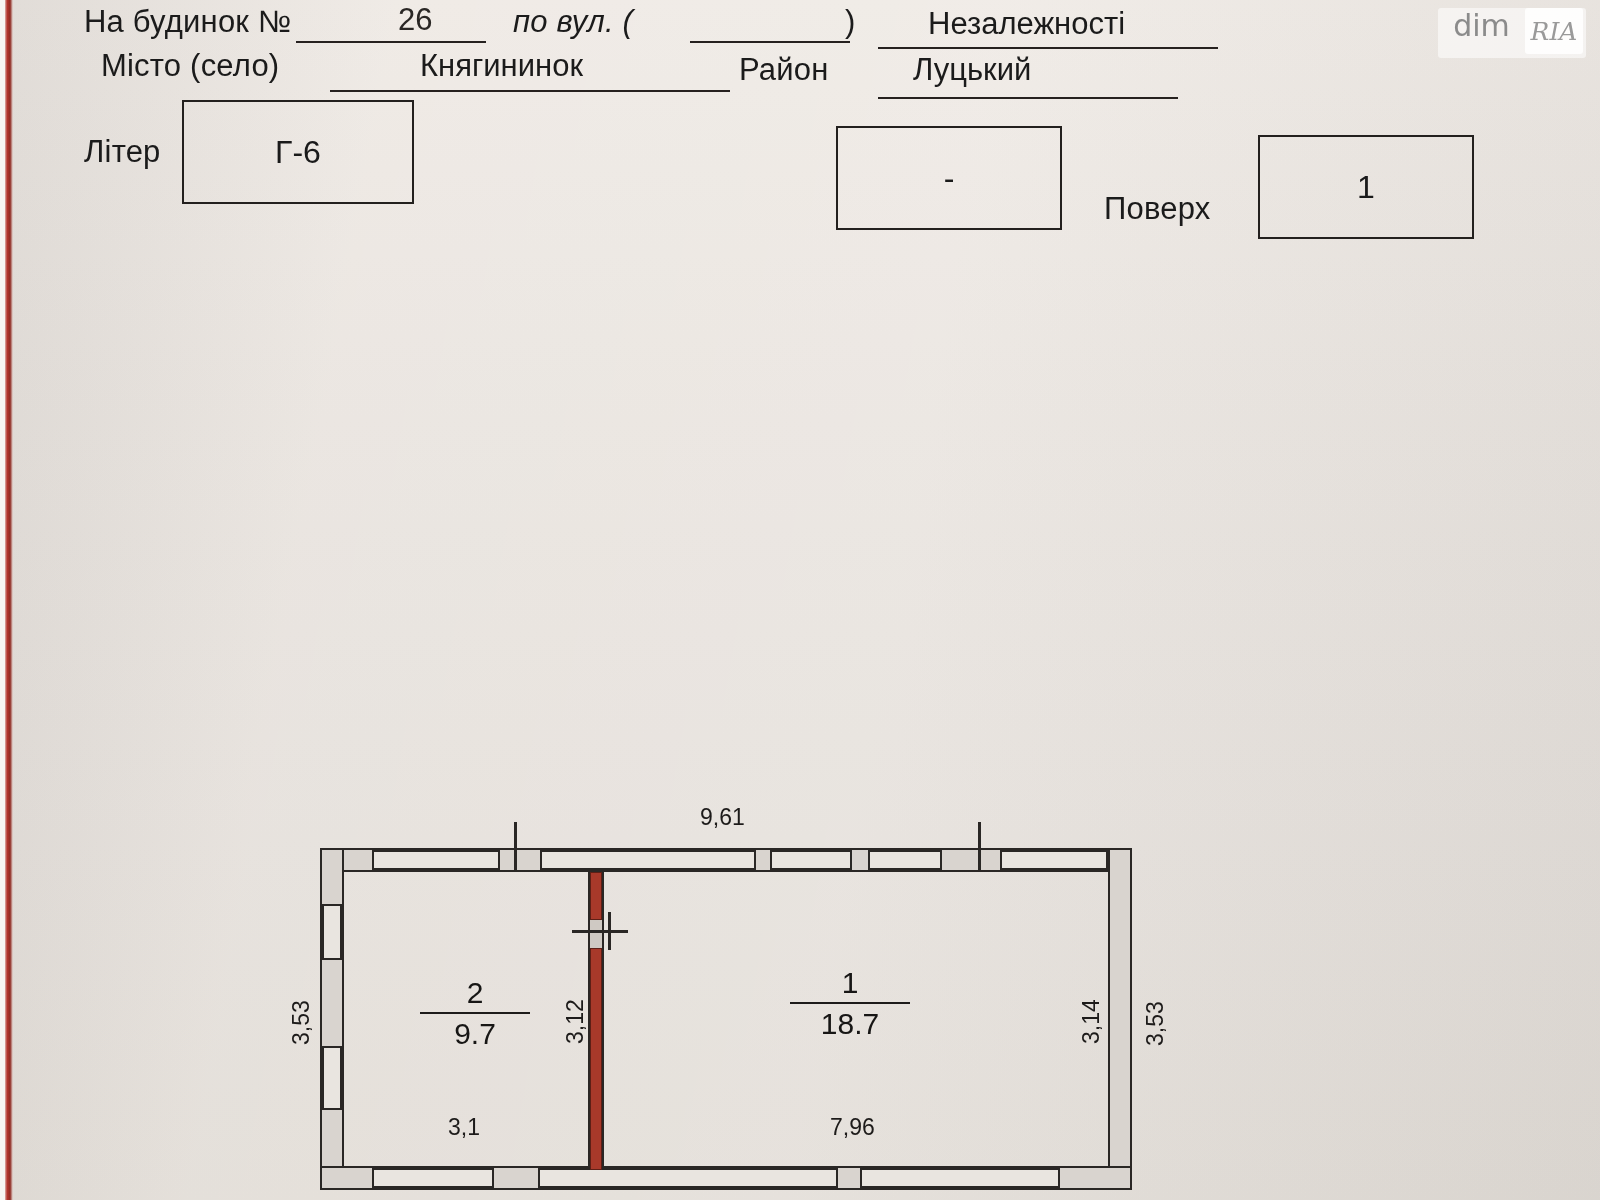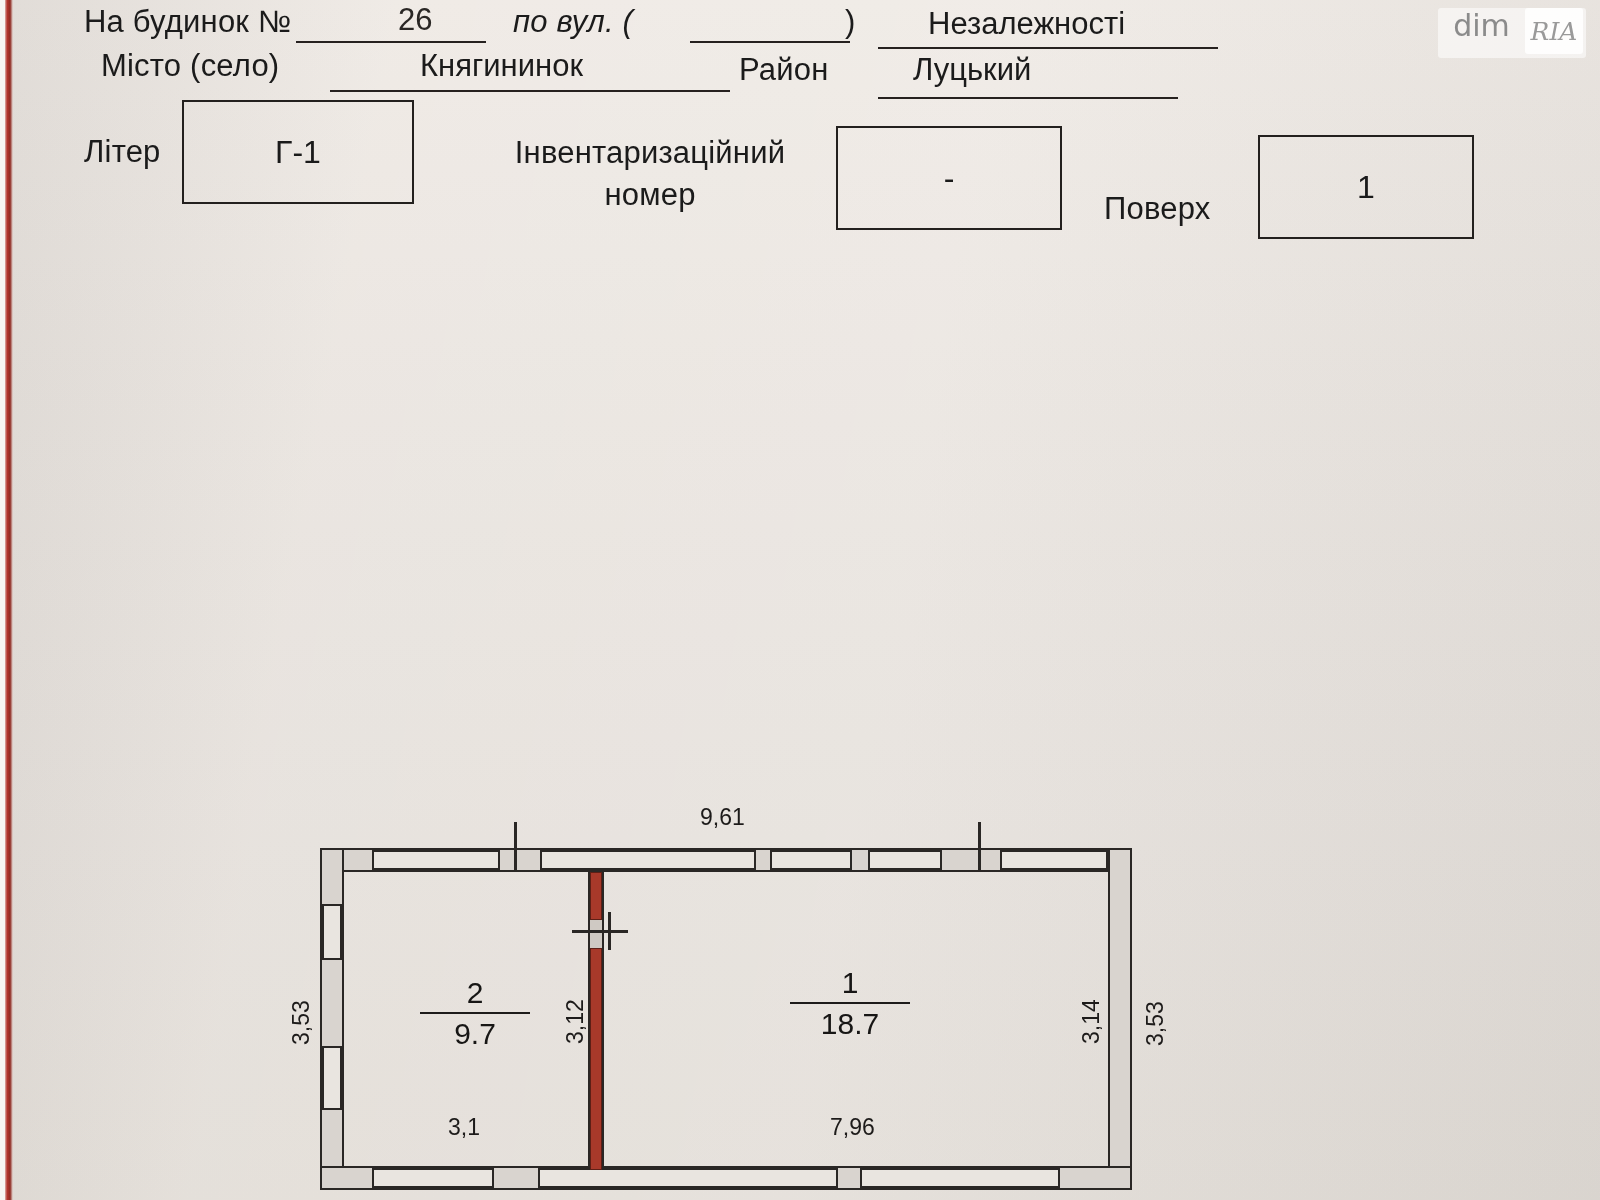--- a/index.html
+++ b/index.html
@@ -198,24 +198,23 @@
   <div class="hdr hdr-text" style="left:84px; top:48px;margin-left:17px;">Місто (село)</div>
   <div class="hdr hdr-hand" style="left:420px; top:48px;">Княгининок</div>
   <div class="rule" style="left:330px; top:90px; width:400px;"></div>
 
   <div class="hdr hdr-text" style="left:739px; top:52px;">Район</div>
   <div class="hdr hdr-hand" style="left:913px; top:52px;">Луцький</div>
   <div class="rule" style="left:878px; top:97px; width:300px;"></div>
 
   <div class="hdr hdr-text" style="left:84px; top:134px;">Літер</div>
   <div class="box" style="left:182px; top:100px; width:228px; height:100px;">
-    <span>Г-1</span>
-  </div>
-
-  <div class="hdr hdr-text" style="left:470px; top:132px; line-height:42px; text-align:center; width:360px; white-space:normal;">Інвентаризаційний номер</div>
+    <span>Г-6</span>
+  </div>
+
 
   <div class="box" style="left:836px; top:126px; width:222px; height:100px;">
     <span>-</span>
   </div>
 
   <div class="hdr hdr-text" style="left:1104px; top:155px;margin-top:36px;">Поверх</div>
   <div class="box" style="left:1258px; top:135px; width:212px; height:100px;">
     <span>1</span>
   </div>
 

